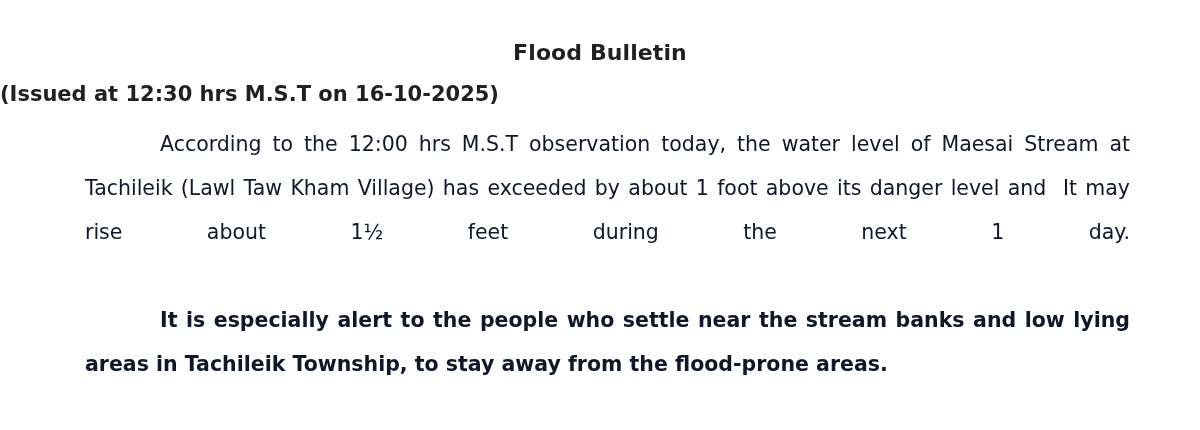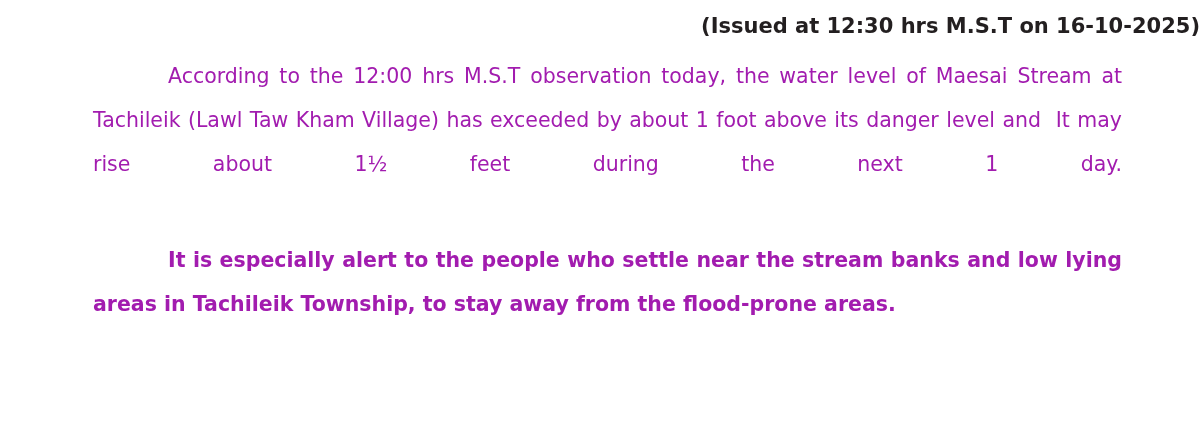--- a/index.html
+++ b/index.html
@@ -27,40 +27,40 @@
     text-align: center;
     font-size: 22px;
     font-weight: 700;
     letter-spacing: 0.1px;
     margin: 0;
     padding-top: 38px;
     line-height: 30px;
     color: #231f20;
   }
   .subtitle {
-    text-align: right;
+    text-align: left;
     font-size: 21px;
     font-weight: 700;
     margin: 0;
     padding-top: 12px;
     line-height: 28px;
     color: #231f20;
   }
   .body-block {
     padding: 0 70px 0 85px;
     margin-top: 14px;
   }
   .para {
     font-size: 20.5px;
     line-height: 44px;
     text-align: justify;
     text-justify: inter-word;
     text-indent: 75px;
-    margin: 8px;
-    color: #a21caf;
+    margin: 0;
+    color: #0f172a;
     white-space: pre-wrap;
     hyphens: none;
   }
   .para + .para {
     margin-top: 0px;
     font-weight: bold;
   }
   
   .para::after {
     content: "";
@@ -69,20 +69,21 @@
   }
   .para.last::after {
     content: none;
   }
 </style>
 </head>
 <body>
 
 <div class="bulletin">
 
+  <h1 class="title">Flood Bulletin</h1>
 
   <h2 class="subtitle">(Issued at 12:30 hrs M.S.T on 16-10-2025)</h2>
 
   <div class="body-block">
     <p class="para">According to the 12:00 hrs M.S.T observation today, the water level of Maesai Stream at Tachileik (Lawl Taw Kham Village) has exceeded by about 1 foot above its danger level and  It may rise about 1½ feet during the next 1 day.</p>
     <p class="para last">It is especially alert to the people who settle near the stream banks and low lying areas in Tachileik Township, to stay away from the flood-prone areas.</p>
   </div>
 
 </div>
 

